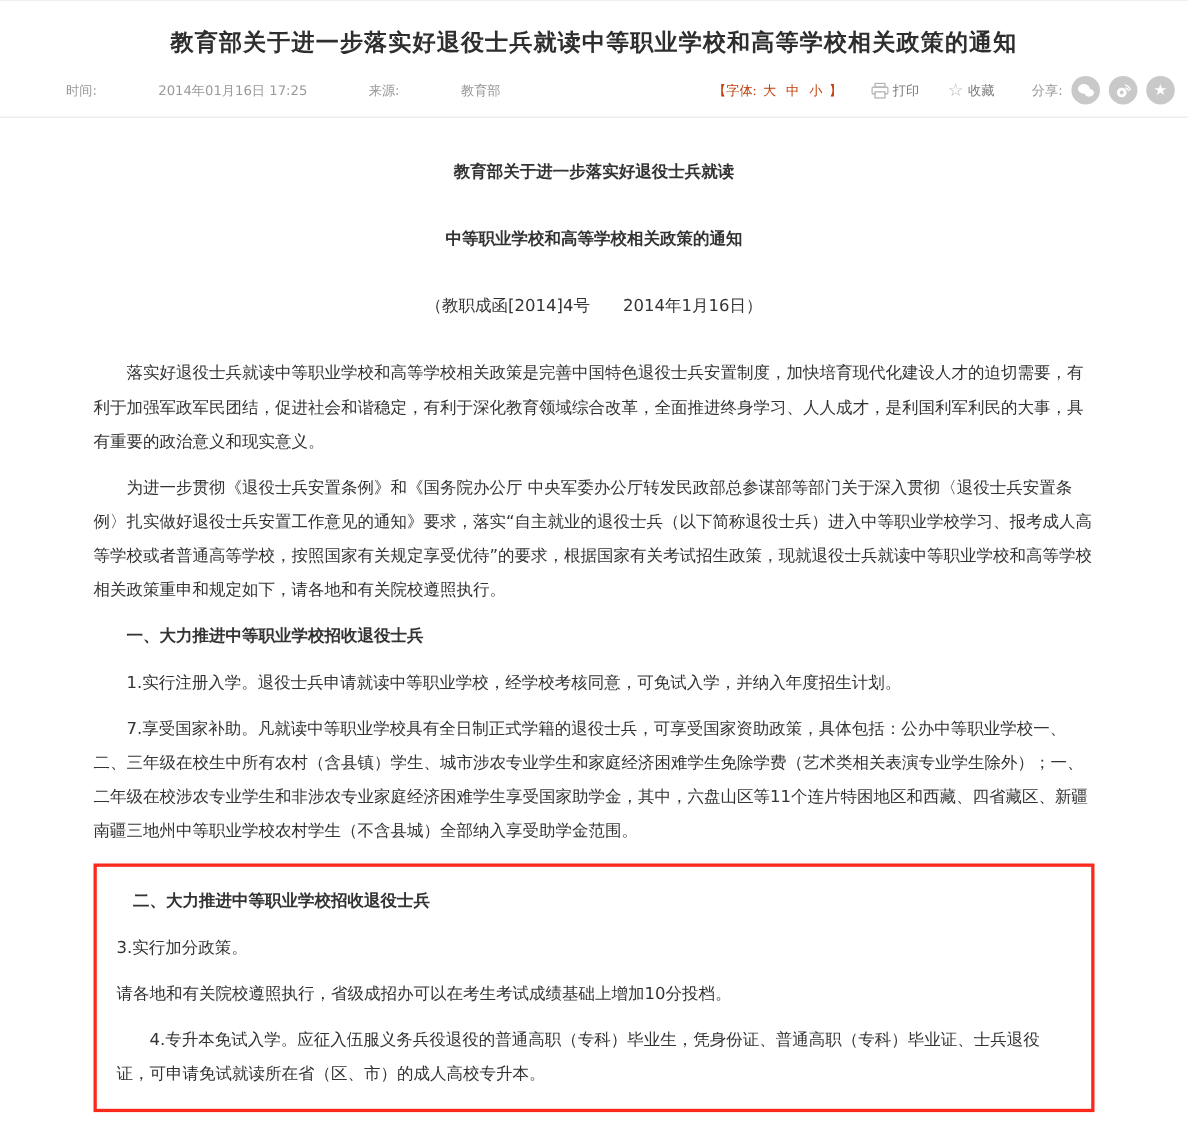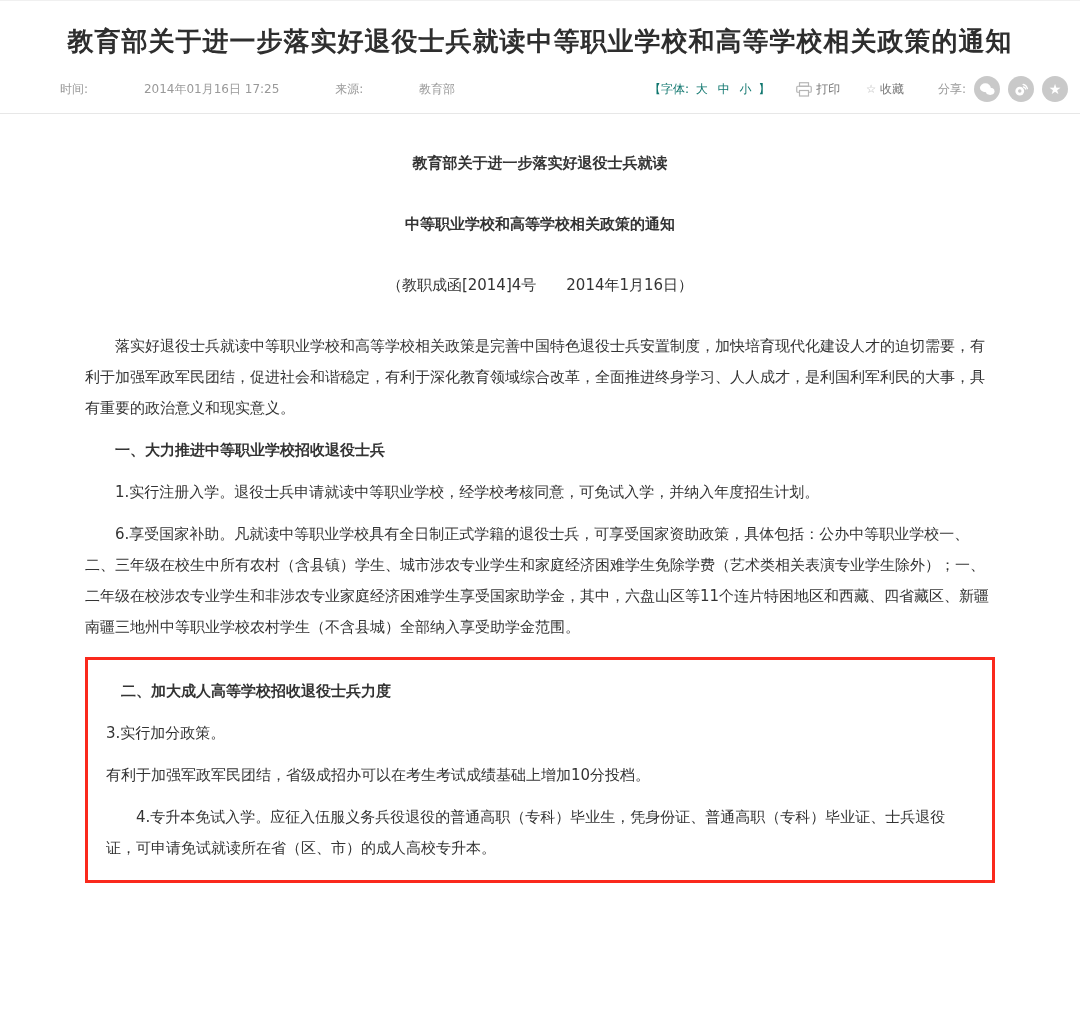--- a/index.html
+++ b/index.html
@@ -4,33 +4,33 @@
 <style>
   html, body { margin:0; padding:0; }
   body {
     width:1080px; height:1029px; background:#ffffff;
     font-family:"DejaVu Sans","Liberation Sans",sans-serif;
     border-top:1px solid #f0f0f0; box-sizing:border-box; overflow:hidden;
     color:#333;
   }
   
   .page-title {
-    text-align:center; font-size:26px; font-weight:bold; color:#2e2e2e;
+    text-align:center; font-size:21px; font-weight:bold; color:#2e2e2e;
     margin:23px 60px 13px; letter-spacing:1px;
   }
   .meta-bar {
     display:flex; justify-content:space-between; align-items:center;
     padding:4px 12px 11px; border-bottom:1px solid #e7e7e7;
     font-size:12px; color:#999;
   }
   .meta-left span { margin-right:4px;padding-left:48px; }
   .meta-right { display:flex; align-items:center; white-space:nowrap; }
-  .font-ctl { color:#0f766e; }
+  .font-ctl { color:#c2410c;font-family:Liberation Serif, serif; }
   .font-ctl .sz { margin:0 3px; cursor:pointer; }
-  .tool { display:inline-flex; align-items:center; margin-left:26px; color:#777; cursor:pointer;font-family:Liberation Mono, monospace; }
+  .tool { display:inline-flex; align-items:center; margin-left:26px; color:#777; cursor:pointer; }
   .tool .t-icon { margin-right:4px; display:inline-flex; align-items:center; }
   .star-glyph { font-size:16px; color:#b5b5b5; line-height:1; }
   .share-label { margin-left:34px; color:#999; }
   .circle {
     width:26px; height:26px; border-radius:50%; background:#c9c9c9;
     display:inline-flex; align-items:center; justify-content:center;
     margin-left:8px; color:#fff; font-size:14px; cursor:pointer; line-height:1;
   }
   
   .doc { margin:34px 85px 0; font-size:15px; color:#333; }
@@ -99,24 +99,25 @@
 </div>
 
 <div class="doc">
   <div class="doc-head">
     <p class="bold">教育部关于进一步落实好退役士兵就读</p>
     <p class="bold">中等职业学校和高等学校相关政策的通知</p>
     <p>（教职成函[2014]4号　　2014年1月16日）</p>
   </div>
 
   <p class="ind">落实好退役士兵就读中等职业学校和高等学校相关政策是完善中国特色退役士兵安置制度，加快培育现代化建设人才的迫切需要，有利于加强军政军民团结，促进社会和谐稳定，有利于深化教育领域综合改革，全面推进终身学习、人人成才，是利国利军利民的大事，具有重要的政治意义和现实意义。</p>
+  <p class="ind">为进一步贯彻《退役士兵安置条例》和《国务院办公厅 中央军委办公厅转发民政部总参谋部等部门关于深入贯彻〈退役士兵安置条例〉扎实做好退役士兵安置工作意见的通知》要求，落实“自主就业的退役士兵（以下简称退役士兵）进入中等职业学校学习、报考成人高等学校或者普通高等学校，按照国家有关规定享受优待”的要求，根据国家有关考试招生政策，现就退役士兵就读中等职业学校和高等学校相关政策重申和规定如下，请各地和有关院校遵照执行。</p>
 
   <p class="bold ind">一、大力推进中等职业学校招收退役士兵</p>
   <p class="ind">1.实行注册入学。退役士兵申请就读中等职业学校，经学校考核同意，可免试入学，并纳入年度招生计划。</p>
-  <p class="ind">6.享受国家补助。凡就读中等职业学校具有全日制正式学籍的退役士兵，可享受国家资助政策，具体包括：公办中等职业学校一、二、三年级在校生中所有农村（含县镇）学生、城市涉农专业学生和家庭经济困难学生免除学费（艺术类相关表演专业学生除外）；一、二年级在校涉农专业学生和非涉农专业家庭经济困难学生享受国家助学金，其中，六盘山区等11个连片特困地区和西藏、四省藏区、新疆南疆三地州中等职业学校农村学生（不含县城）全部纳入享受助学金范围。</p>
+  <p class="ind">7.享受国家补助。凡就读中等职业学校具有全日制正式学籍的退役士兵，可享受国家资助政策，具体包括：公办中等职业学校一、二、三年级在校生中所有农村（含县镇）学生、城市涉农专业学生和家庭经济困难学生免除学费（艺术类相关表演专业学生除外）；一、二年级在校涉农专业学生和非涉农专业家庭经济困难学生享受国家助学金，其中，六盘山区等11个连片特困地区和西藏、四省藏区、新疆南疆三地州中等职业学校农村学生（不含县城）全部纳入享受助学金范围。</p>
 
   <div class="hl-box" style="border-color: rgb(250, 41, 28);">
-    <p class="bold ind1">二、加大成人高等学校招收退役士兵力度</p>
+    <p class="bold ind1">二、大力推进中等职业学校招收退役士兵</p>
     <p>3.实行加分政策。</p>
-    <p>有利于加强军政军民团结，省级成招办可以在考生考试成绩基础上增加10分投档。</p>
+    <p>请各地和有关院校遵照执行，省级成招办可以在考生考试成绩基础上增加10分投档。</p>
     <p class="ind">4.专升本免试入学。应征入伍服义务兵役退役的普通高职（专科）毕业生，凭身份证、普通高职（专科）毕业证、士兵退役证，可申请免试就读所在省（区、市）的成人高校专升本。</p>
   </div>
 </div>
 
 </body></html>

